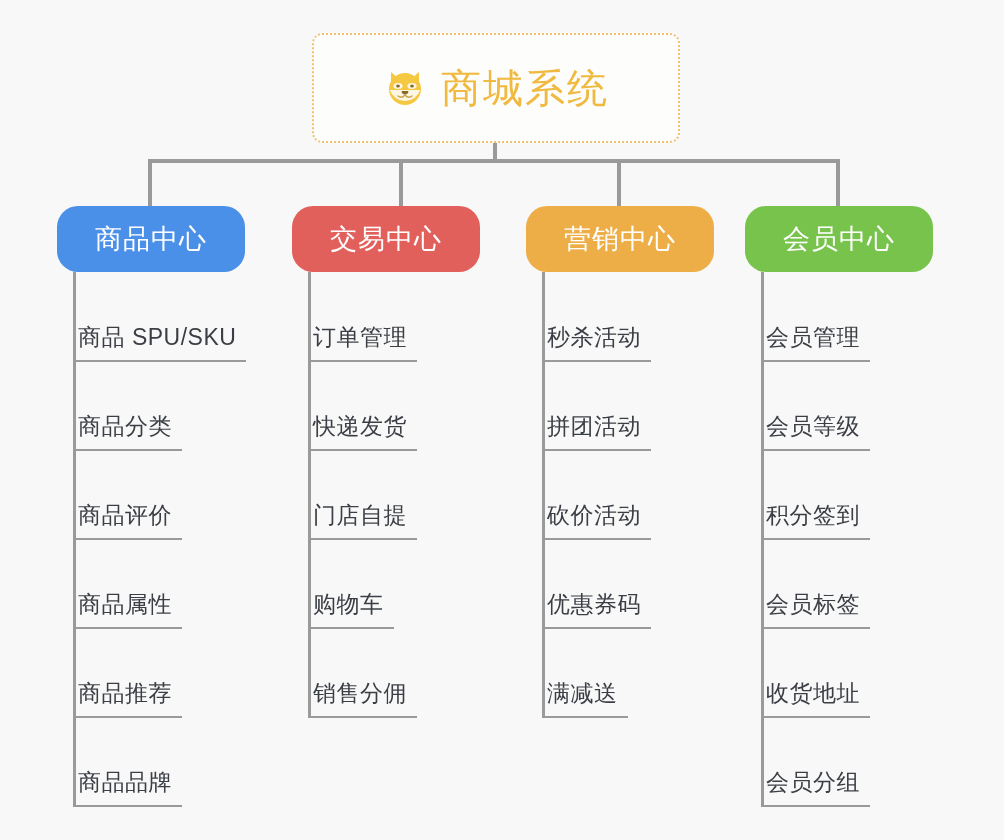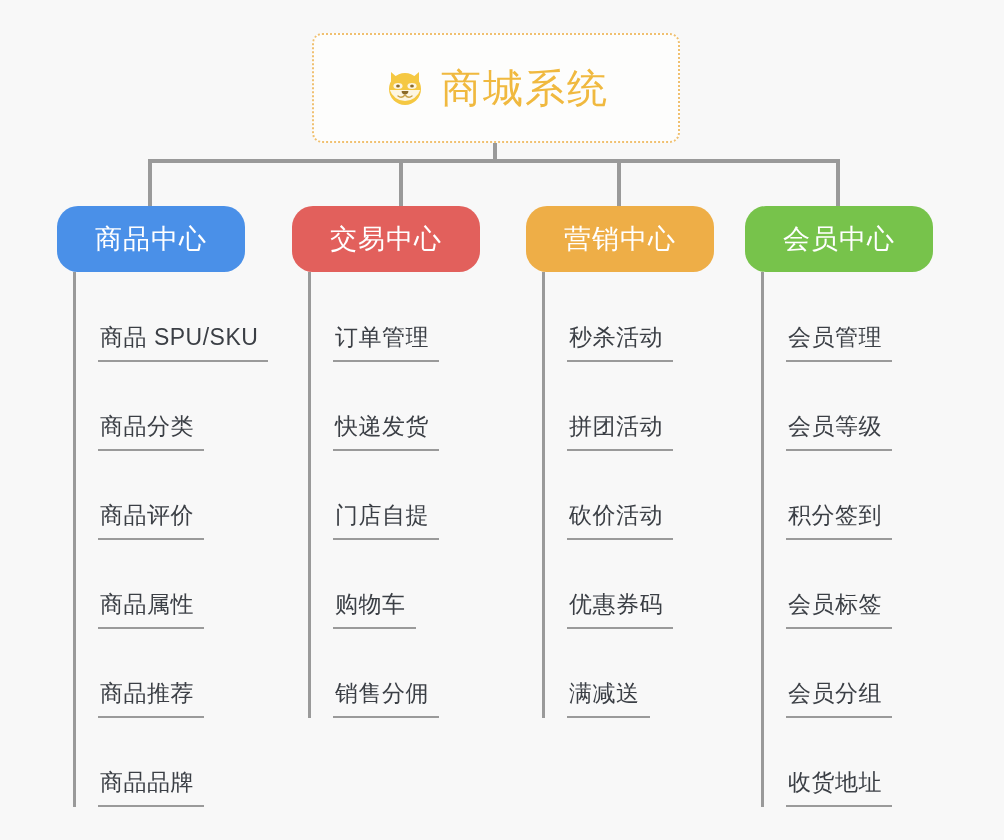--- a/index.html
+++ b/index.html
@@ -94,21 +94,20 @@
     position: relative;
     margin-left: 16px;
     border-left: 3px solid #9a9a9a;
     padding-top: 1px;
   }
   .leaf {
     height: 89px;
     box-sizing: border-box;
     display: flex;
     align-items: flex-end;
-    padding-left: 22px;
   }
   .leaf-text {
     display: inline-block;
     border-bottom: 2px solid #9a9a9a;
     padding: 0 10px 7px 2px;
     font-size: 23px;
     color: #3b3f45;
     white-space: nowrap;
     letter-spacing: 0.5px;
   }
@@ -224,21 +223,21 @@
       <div class="leaf">
           <span class="leaf-text">会员等级</span>
         </div>
       <div class="leaf">
           <span class="leaf-text">积分签到</span>
         </div>
       <div class="leaf">
           <span class="leaf-text">会员标签</span>
         </div>
       <div class="leaf">
+          <span class="leaf-text">收货地址</span>
+        </div>
+      <div class="leaf">
           <span class="leaf-text">会员分组</span>
         </div>
-      <div class="leaf">
-          <span class="leaf-text">收货地址</span>
-        </div>
     </div>
   </div>
 
 </div>
 
 </body></html>

